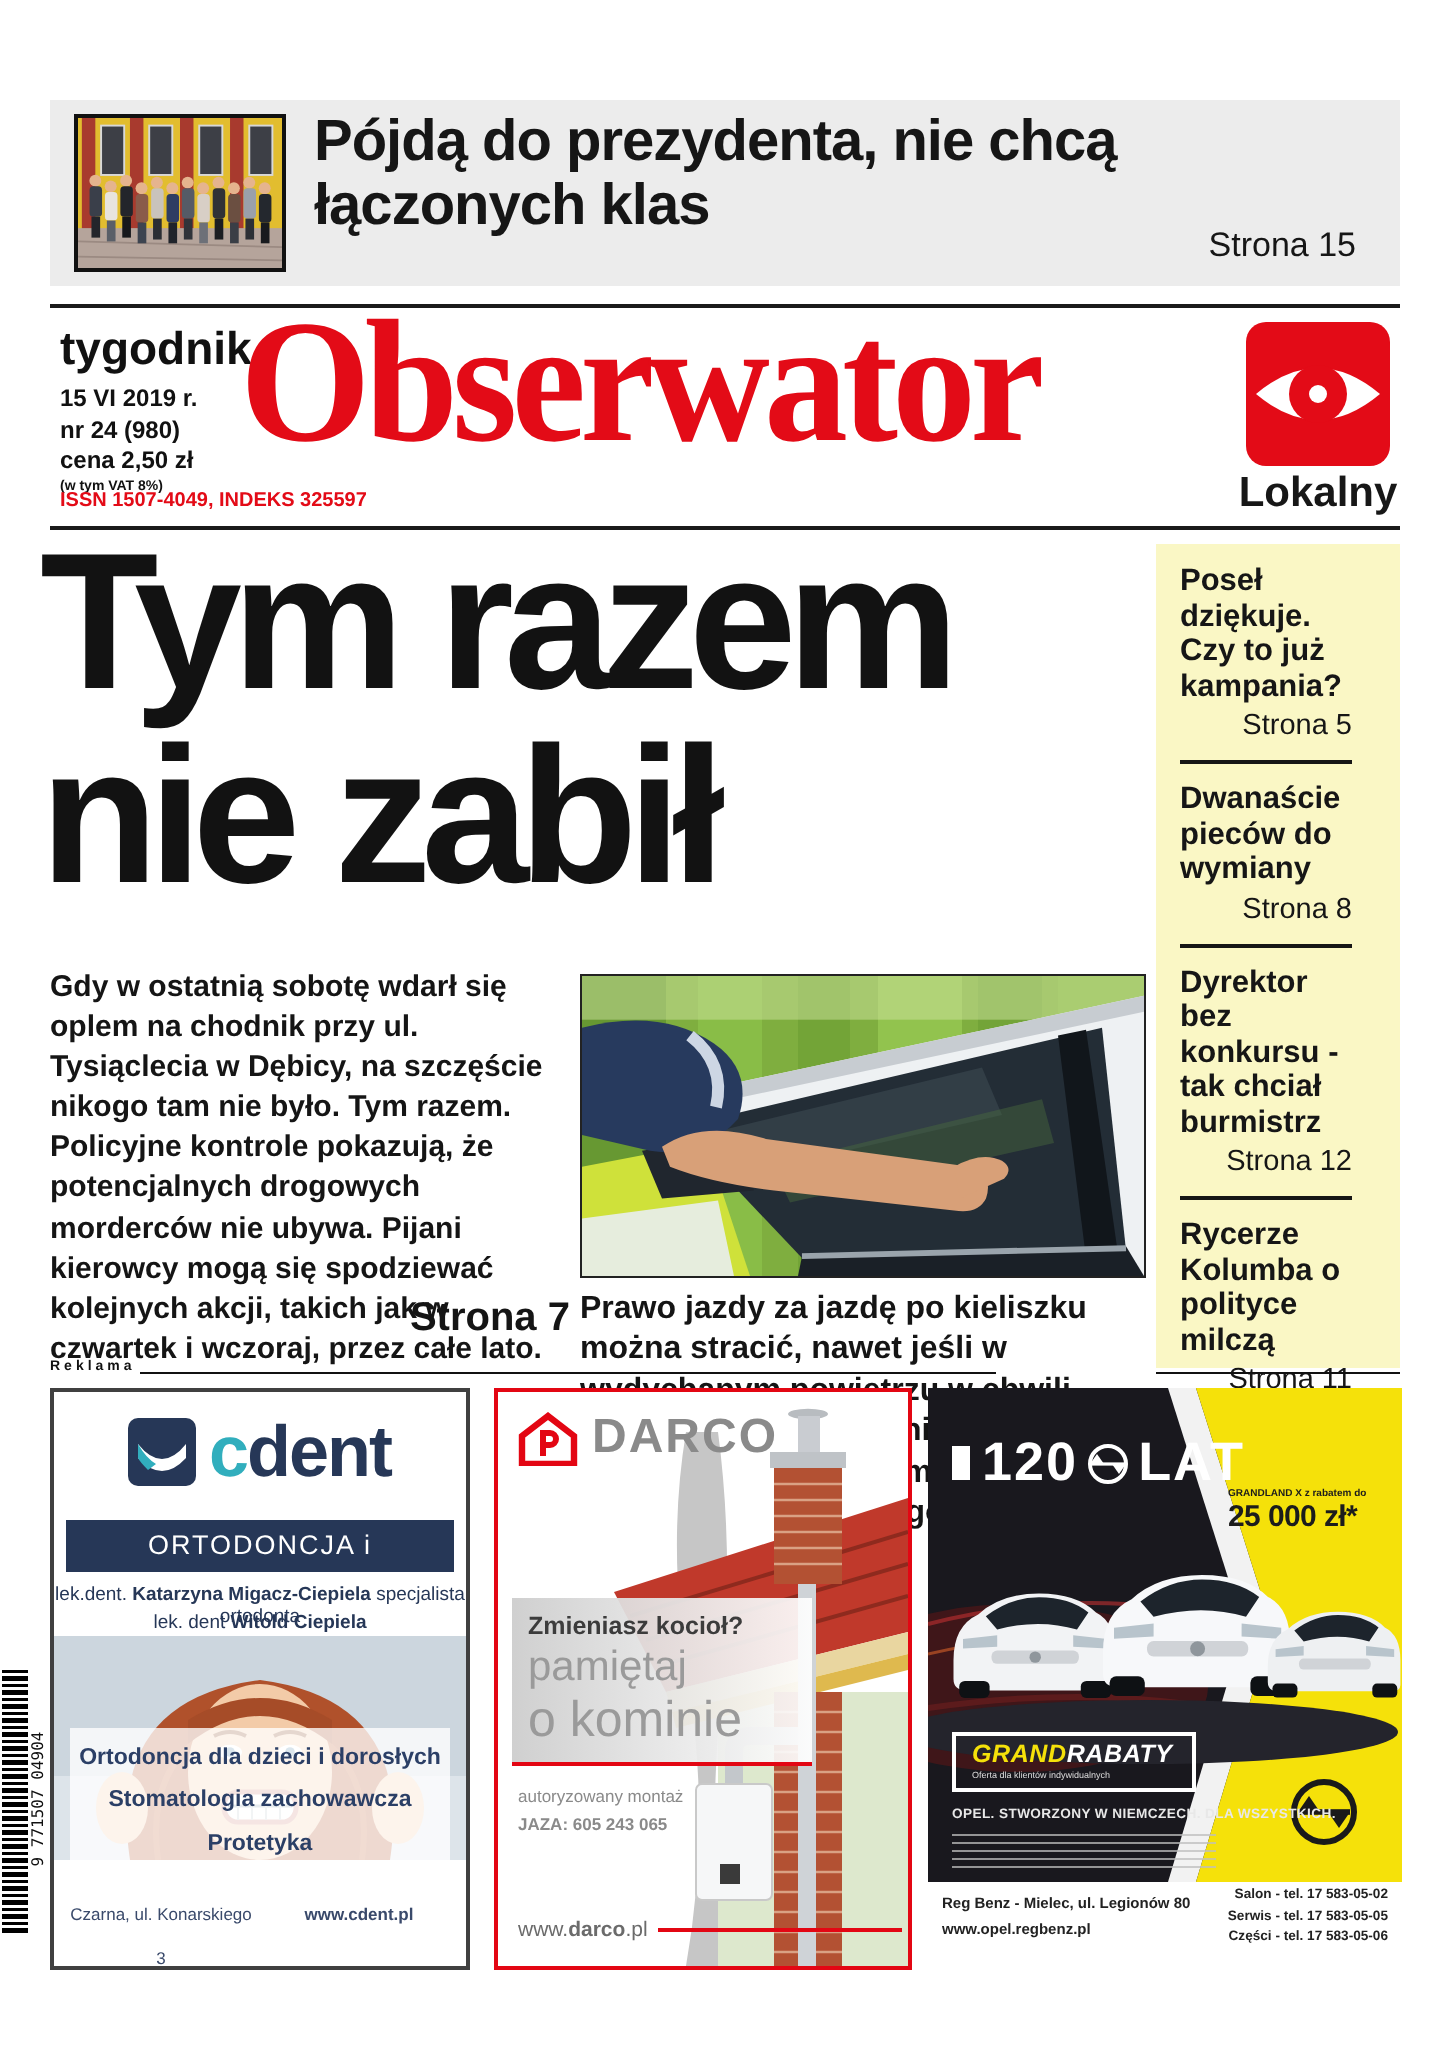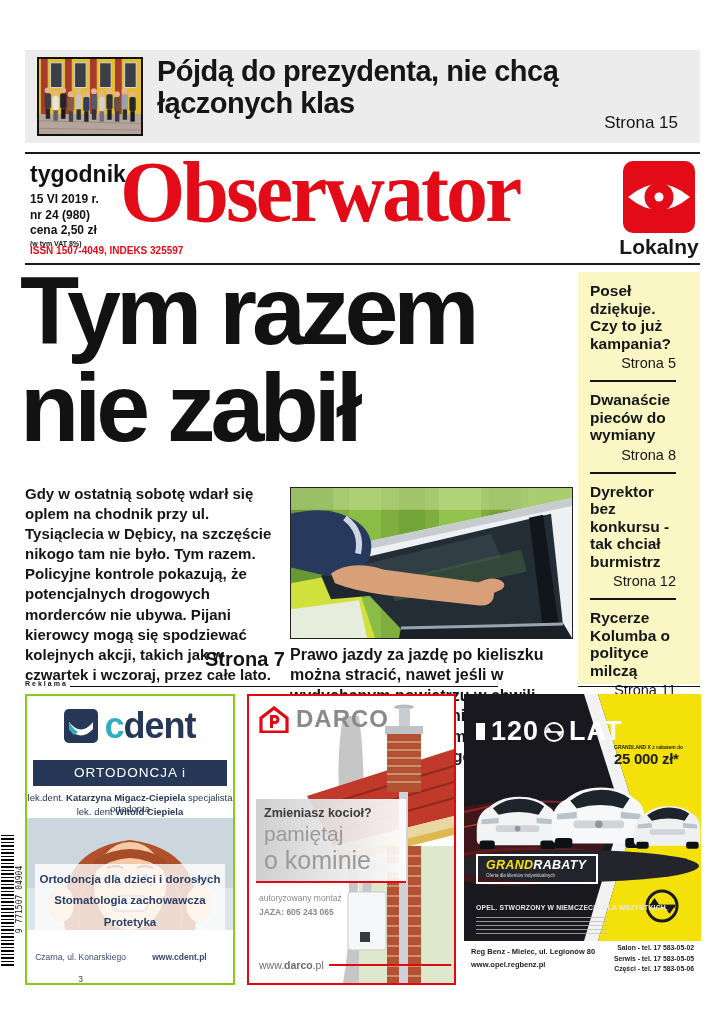--- a/index.html
+++ b/index.html
@@ -36,21 +36,21 @@
   .sb-title { font-size:15.5px; font-weight:bold; line-height:1.13; color:#161616; }
   .sb-page { font-size:14.5px; color:#161616; text-align:right; margin-top:3px; }
   .sb-div { height:2px; background:#161616; margin:9px 0; }
 
   
   .rek-label { position:absolute; left:25px; top:680px; font-size:7px; font-weight:bold; letter-spacing:2px; color:#111; }
   .rek-line { position:absolute; left:70px; top:686px; width:428px; height:1px; background:#111; }
   .sb-underline { position:absolute; left:578px; top:686px; width:122px; height:1px; background:#111; }
 
   
-  .ad-cdent { position:absolute; left:25px; top:694px; width:210px; height:291px; border:2px solid #84cc16; background:#fff; }
+  .ad-cdent { position:absolute; left:25px; top:694px; width:210px; height:291px; border:2px solid #404040; background:#fff; }
   .cd-logo-row { position:absolute; left:0; top:12px; width:100%; display:flex; justify-content:center; align-items:center; gap:6px; }
   .cd-logo-text { font-size:36px; font-weight:bold; letter-spacing:-1px; line-height:1; }
   .cd-c { color:#31aebd; } .cd-dent { color:#263757; }
   .cd-bar { position:absolute; left:6px; top:64px; width:194px; height:26px; background:#263757; color:#fff; font-size:13.5px; letter-spacing:1px; text-align:center; line-height:26px; }
   .cd-doc { position:absolute; left:0; width:100%; text-align:center; font-size:9.5px; color:#263757; }
   .cd-doc b { font-weight:bold; }
   .cd-photo { position:absolute; left:0; top:122px; width:206px; height:112px; }
   .cd-services { position:absolute; left:8px; top:168px; width:190px; background:rgba(255,255,255,0.78); padding:5px 2px; text-align:center; font-size:11.5px; font-weight:bold; color:#2b3f66; line-height:1.85; }
   .cd-addr { position:absolute; left:6px; top:250px; width:194px; display:flex; justify-content:space-between; font-size:8.5px; color:#3a4a6b; }
   .cd-addr .col { width:49%; text-align:center; line-height:2.6; }
@@ -70,21 +70,21 @@
   .dar-webline { position:absolute; left:80px; bottom:17px; width:122px; height:2px; background:#e30613; }
 
   
   .ad-opel { position:absolute; left:464px; top:694px; width:237px; height:283px; background:#19181e; }
   .op-svg { position:absolute; left:0; top:0; }
   .op-logo-row { position:absolute; left:12px; top:22px; display:flex; align-items:center; gap:4px; color:#fff; font-size:27px; font-weight:bold; letter-spacing:1px; }
   .op-sq { width:9px; height:17px; background:#fff; margin-right:2px; }
   .op-offer { position:absolute; left:150px; top:50px; width:80px; color:#1c1c1c; }
   .op-offer-small { font-size:5px; font-weight:bold; }
   .op-offer-big { font-size:15px; font-weight:bold; letter-spacing:-0.3px; }
-  .op-grandbox { position:absolute; left:12px; top:160px; border:2px solid #fff; padding:2px 4px 4px 8px; width:122px; }
+  .op-grandbox { position:absolute; left:12px; top:172px; border:2px solid #fff; padding:2px 4px 4px 8px; width:122px; }
   .op-grand-line { font-size:12.5px; font-weight:bold; font-style:italic; letter-spacing:0.3px; }
   .op-grand { color:#f5e10a; } .op-rabaty { color:#fff; }
   .op-grand-sub { font-size:4.5px; color:#ddd; margin-top:1px; }
   .op-tag { position:absolute; left:12px; top:210px; font-size:6.8px; font-weight:bold; color:#e8e8e8; letter-spacing:0.2px; }
   .op-fine { position:absolute; left:12px; top:223px; width:132px; height:20px; background:repeating-linear-gradient(to bottom, rgba(190,190,190,0.75) 0 1px, transparent 1px 4px); }
   .op-bar { position:absolute; left:0; top:247px; width:237px; height:36px; background:#fff; display:flex; justify-content:space-between; align-items:center; padding:4px 7px; }
   .op-dealer { font-size:7.5px; font-weight:bold; color:#222; line-height:1.7; }
   .op-phones { font-size:6.8px; font-weight:bold; color:#222; line-height:1.55; text-align:right; }
 
   

